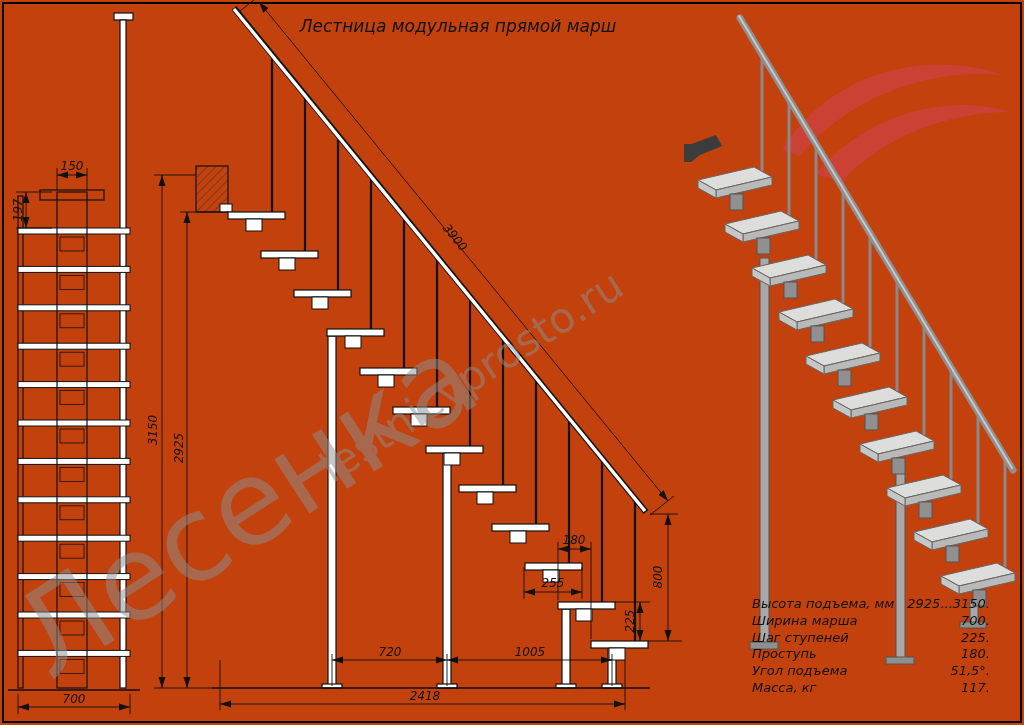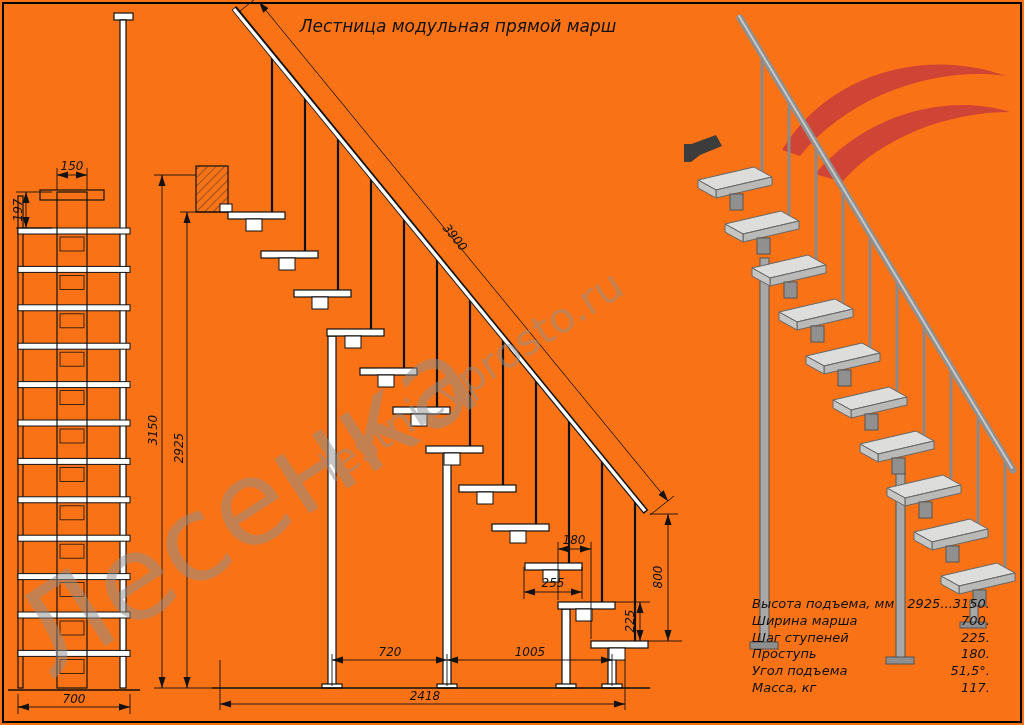--- a/index.html
+++ b/index.html
@@ -1,16 +1,16 @@
 <!DOCTYPE html>
 <html><head>
 <meta charset="utf-8">
 <style>
   html,body{margin:0;padding:0;background:#ffffff;}
-  .page{position:relative;width:1024px;height:725px;background:#f97316;overflow:hidden;
+  .page{position:relative;width:1024px;height:725px;background:#c2410c;overflow:hidden;
         font-family:"DejaVu Sans",sans-serif;}
   svg{display:block;}
   text{fill:#111;font-family:"DejaVu Sans",sans-serif;font-style:italic;}
   .dim{font-size:12px;}
   .title{font-size:17px;}
   .spec{font-size:13px;}
   .wm{font-style:normal;fill:#8f8f8f;}
 </style>
 </head>
 <body>

